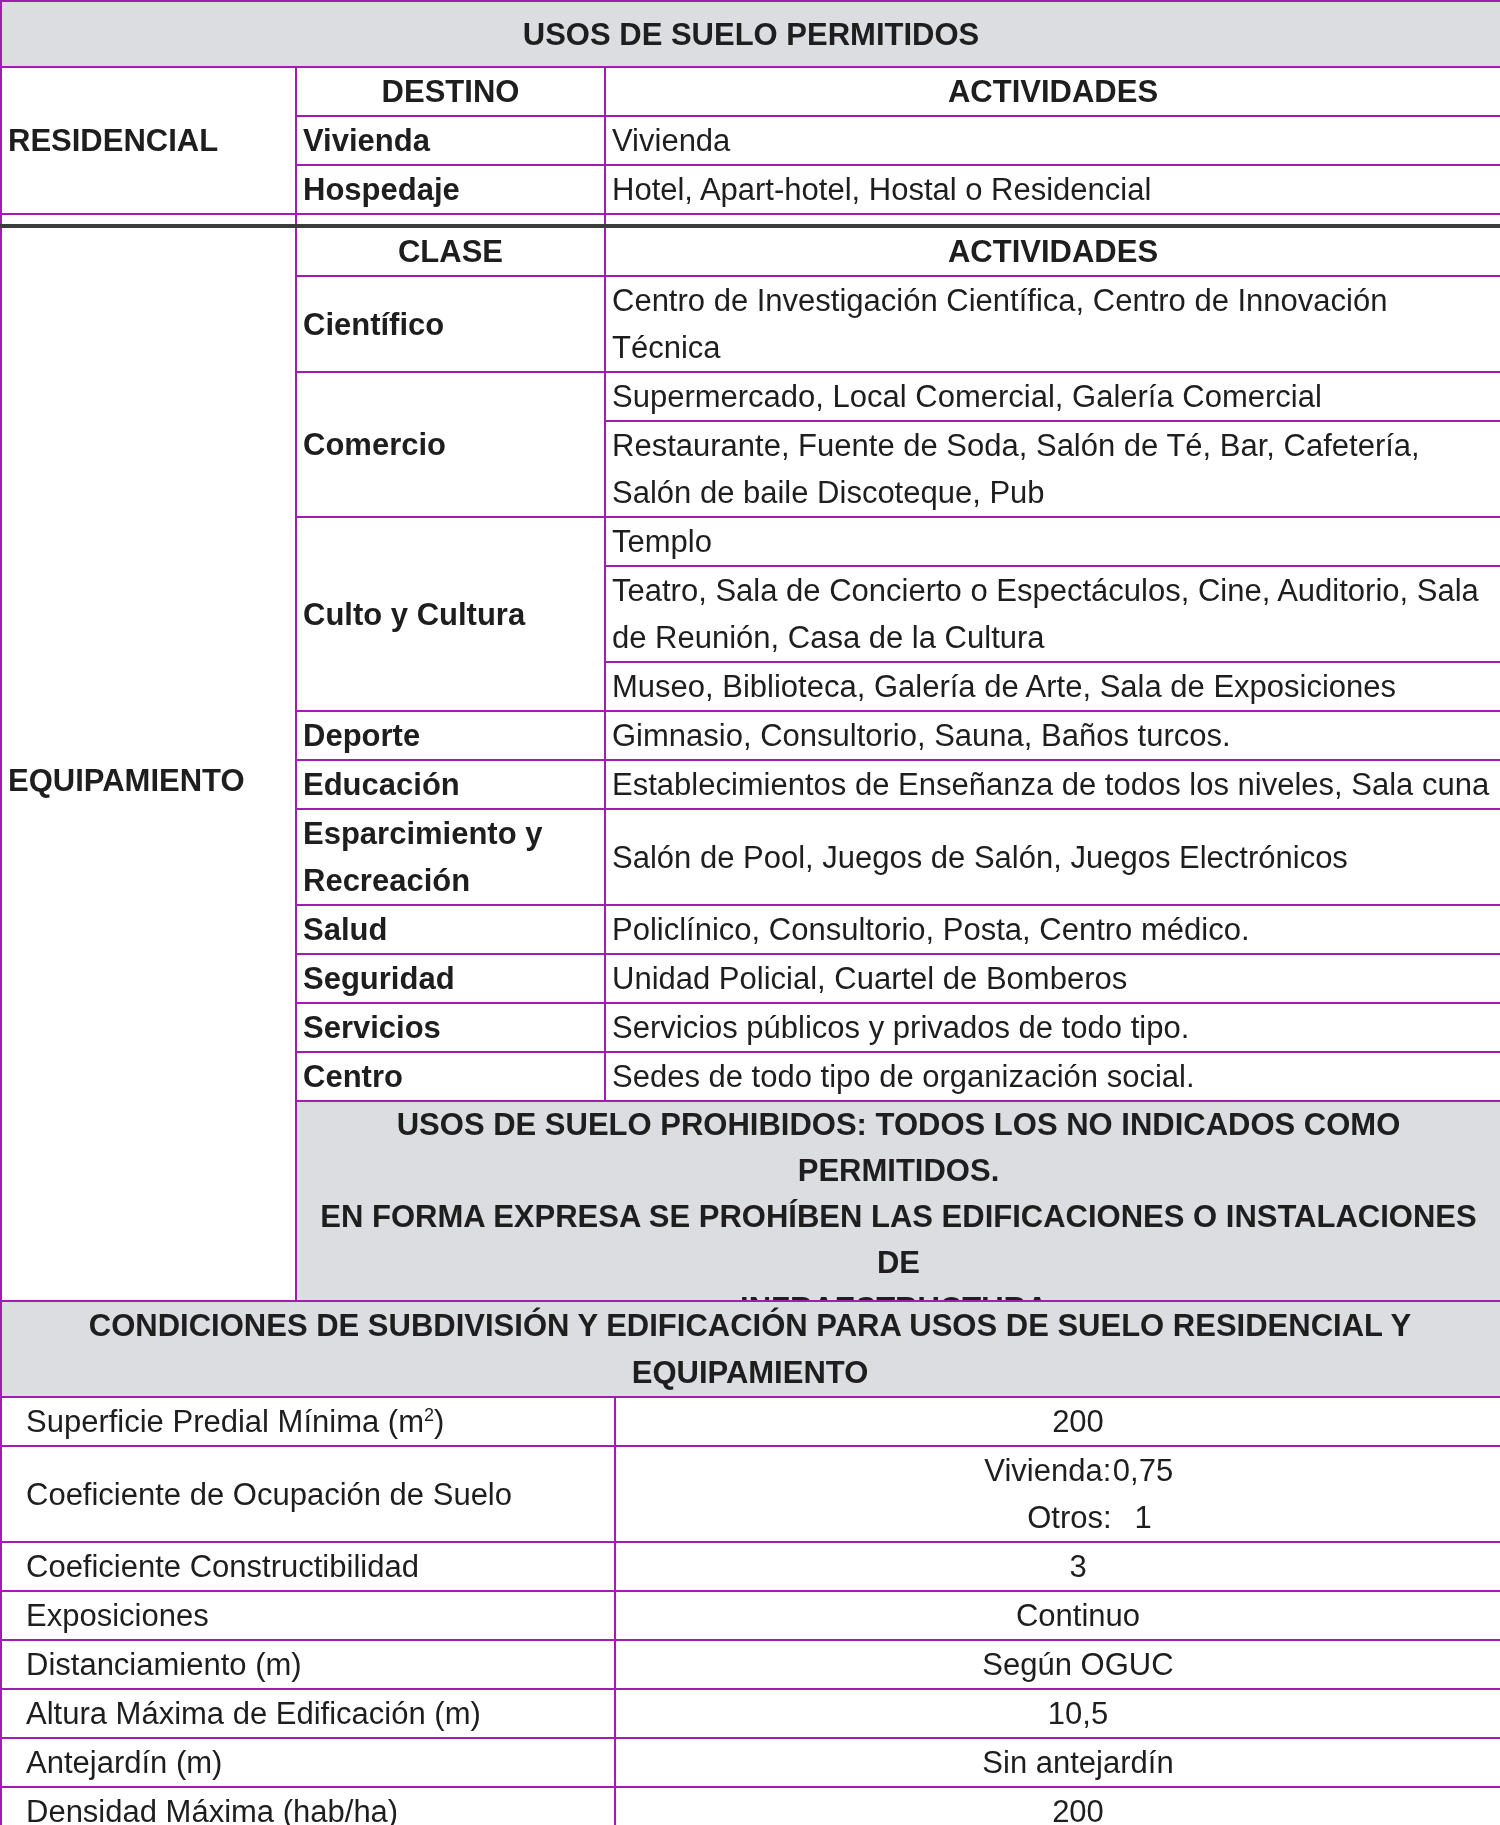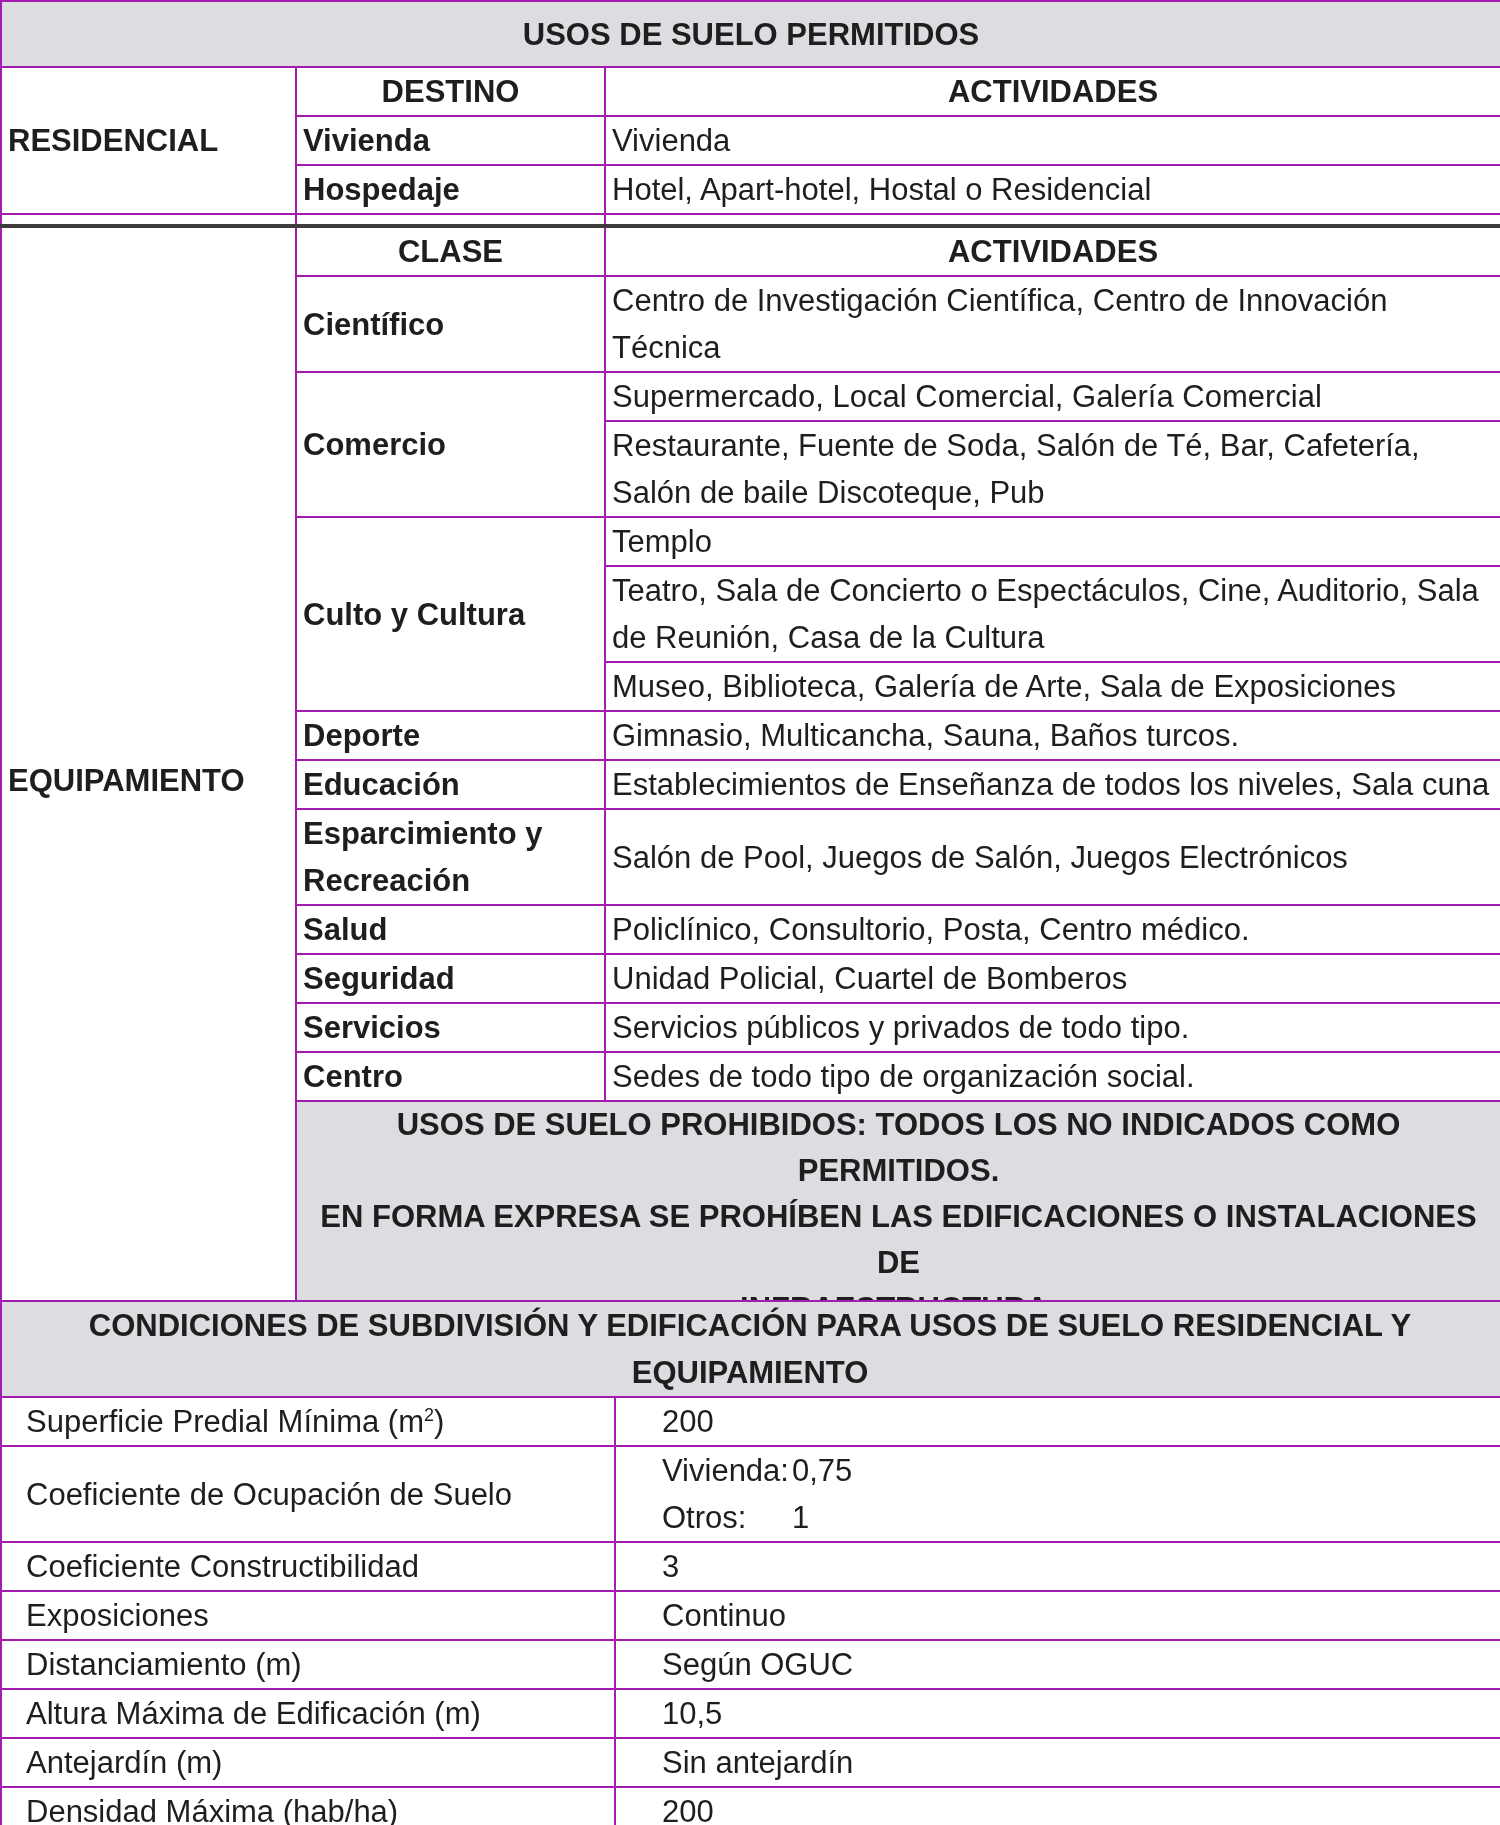--- a/index.html
+++ b/index.html
@@ -11,21 +11,21 @@
   .hdr { background: #dcdde0; font-weight: bold; text-align: center; }
   .b { font-weight: bold; }
   .c { text-align: center; font-weight: bold; }
   #t1 { top: 0; width: 1500px; }
   #t1 .col1 { width: 295px; }
   #t1 .col2 { width: 309px; }
   #t1 .col3 { width: 896px; }
   .sep td { height: 12px; line-height: 10px; font-size: 8px; padding: 0; border-bottom: 4px solid #3c3c3c; }
   #t2 { top: 1300px; width: 1500px; }
   #t2 td { padding-left: 24px; }
-  #t2 td.v { padding-left: 46px; }
+  #t2 td.v { padding-left: 46px; text-align: center; }
   #t2 .hdr td, #t2 td.hdr { padding-left: 4px; }
   .proh { line-height: 46px; }
   sup { font-size: 18px; line-height: 0; }
   .ocup { display: inline-block; width: 130px; }
 </style>
 </head>
 <body>
 
 <table id="t1">
   <colgroup>
@@ -77,21 +77,21 @@
     <td>Templo</td>
   </tr>
   <tr>
     <td>Teatro, Sala de Concierto o Espectáculos, Cine, Auditorio, Sala de Reunión, Casa de la Cultura</td>
   </tr>
   <tr>
     <td>Museo, Biblioteca, Galería de Arte, Sala de Exposiciones</td>
   </tr>
   <tr>
     <td class="b">Deporte</td>
-    <td>Gimnasio, Multicancha, Sauna, Baños turcos.</td>
+    <td>Gimnasio, Consultorio, Sauna, Baños turcos.</td>
   </tr>
   <tr>
     <td class="b">Educación</td>
     <td>Establecimientos de Enseñanza de todos los niveles, Sala cuna</td>
   </tr>
   <tr>
     <td class="b">Esparcimiento y Recreación</td>
     <td>Salón de Pool, Juegos de Salón, Juegos Electrónicos</td>
   </tr>
   <tr>

